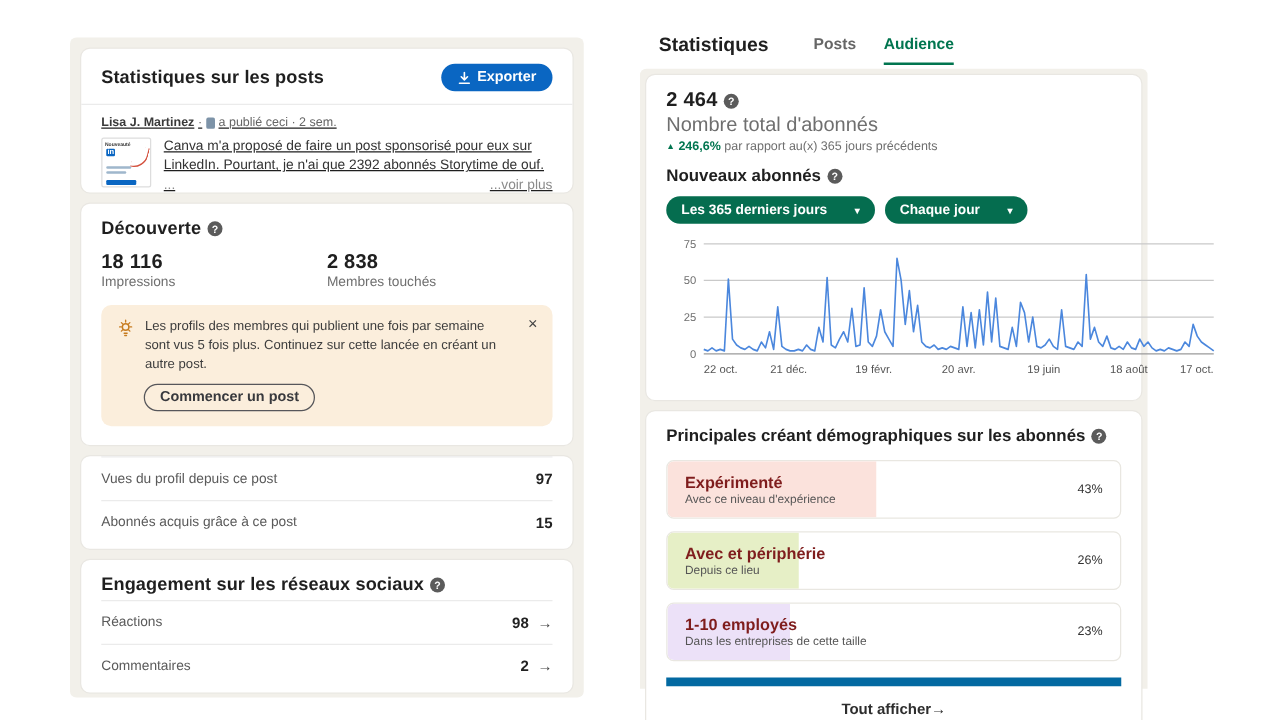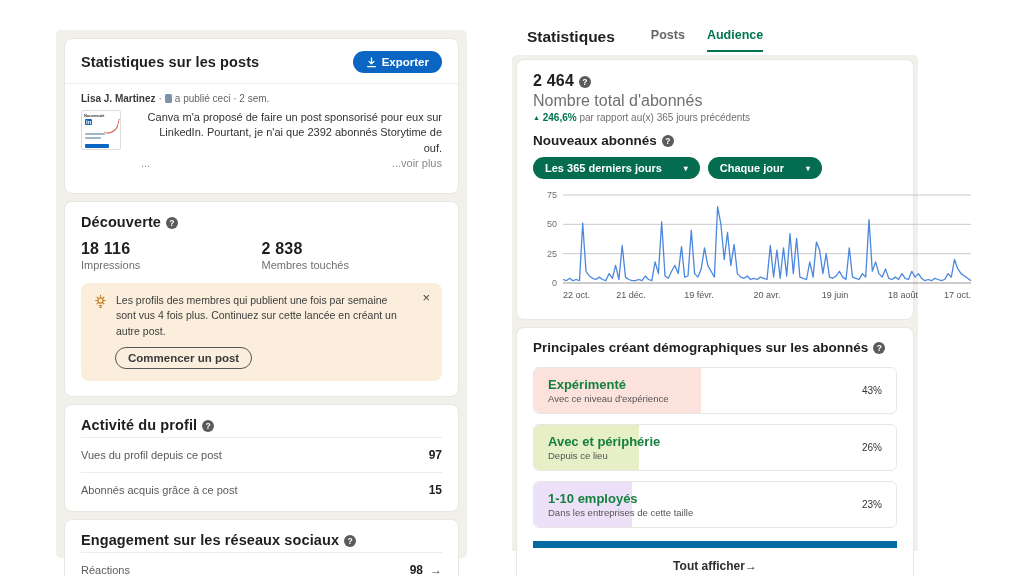--- a/index.html
+++ b/index.html
@@ -15,25 +15,25 @@
   
   .card-head { display:flex; justify-content:space-between; align-items:center; padding:12px 16px 10px; }
   .card-title { font-size:14.5px; font-weight:bold; letter-spacing:.1px; }
   .qicon { display:inline-flex; align-items:center; justify-content:center; width:12px; height:12px;
     border-radius:50%; background:#5b5b5b; color:#fff; font-size:8.5px; font-weight:bold;
     vertical-align:1px; margin-left:5px; }
   .btn-export { display:inline-flex; align-items:center; gap:5px; background:#0a66c2; color:#fff;
     border:none; border-radius:15px; padding:5px 13px; font-size:11.5px; font-weight:bold; cursor:pointer; }
   .divider { border-top:1px solid #ebebeb; }
 
-  .post-preview { padding:9px 16px 24px; }
+  .post-preview { padding:9px 16px 0;text-decoration:underline; }
   .post-author-line { font-size:10px; color:#666; margin-bottom:6px; display:flex; align-items:center; gap:3px; }
   .post-author-line b { color:#3a3a3a; }
   .author-badge { display:inline-block; width:7px; height:9px; background:#7d93a8; border-radius:1.5px; }
-  .post-body { display:flex; gap:20px;text-align:right; }
+  .post-body { display:flex; gap:10px; }
   .post-thumb { width:40px; height:40px; border:1px solid #ddd; border-radius:2px; background:#fff;
     position:relative; overflow:hidden; flex:none; }
   .post-thumb .t1 { position:absolute; top:2px; left:2px; font-size:4px; color:#333; font-weight:bold; }
   .post-thumb .t2 { position:absolute; top:8px; left:3px; font-size:6px; font-weight:bold; color:#222; }
   .post-thumb .t2 span { background:#0a66c2; color:#fff; padding:0 1px; border-radius:1px; }
   .post-thumb .ln { position:absolute; left:3px; height:2px; background:#9fb7cc; border-radius:1px; }
   .post-thumb .swoosh { position:absolute; right:2px; top:6px; width:12px; height:18px;
     border:1.5px solid #d34f3c; border-left:none; border-top:none; border-radius:0 0 12px 0; transform:rotate(14deg); }
   .post-text { flex:1; font-size:11px; line-height:1.4; color:#333; }
   .post-tail { display:flex; justify-content:space-between; color:#8a8a8a; font-size:11px; margin-top:1px; }
@@ -75,21 +75,21 @@
   .pill .caret { font-size:8px; }
   #chart-wrap { margin-top:8px; }
 
   .demo-card { padding:12px 16px 12px; }
   .demo-title { font-size:13.5px; font-weight:bold; margin-bottom:12px; }
   .demo-row { position:relative; border:1px solid #e9e7e1; border-radius:6px; height:47px;
     margin-bottom:10px; overflow:hidden; cursor:pointer; }
   .demo-fill { position:absolute; left:0; top:0; bottom:0; border-radius:5px 0 0 5px; }
   .demo-content { position:relative; height:100%; display:flex; justify-content:space-between;
     align-items:center; padding:0 14px; }
-  .demo-label { font-size:13px; font-weight:bold; color:#15803d; }
+  .demo-label { font-size:13px; font-weight:bold; color:#7f1d1d; }
   .demo-sub { font-size:9.5px; color:#555; margin-top:1px; }
   .demo-pct { font-size:10px; color:#333;text-align:right; }
   .show-all { border-top:7px solid #0369a1; margin-top:13px; padding:11px 0 2px; text-align:center;
     font-size:12px; font-weight:bold; color:#2e2e2e; cursor:pointer; }
 </style>
 </head>
 <body>
 
 <div id="left-panel" class="panel-bg">
 
@@ -145,30 +145,27 @@
           <div class="stat-label">Membres touchés</div>
         </div>
       </div>
     <div class="tip-box">
       <span class="tip-close">×</span>
       <div class="tip-flex">
         <svg width="15" height="15" viewBox="0 0 15 15" style="flex:none;margin-top:1px">
           <circle cx="7.5" cy="6.5" r="2.6" fill="none" stroke="#c77b1e" stroke-width="1.2"></circle>
           <path d="M7.5 1.2v1.4M12.3 6.5h-1.4M4.1 6.5H2.7M10.9 3.1l-1 1M4.1 3.1l1 1M10.9 9.9l-1-1M4.1 9.9l1-1M6.3 11.6h2.4M6.8 13.4h1.4" stroke="#c77b1e" stroke-width="1.1" stroke-linecap="round"></path>
         </svg>
-        <div class="tip-text">Les profils des membres qui publient une fois par semaine sont vus 4 fois plus. Continuez sur cette lancée en créant un autre post.</div>
+        <div class="tip-text">Les profils des membres qui publient une fois par semaine sont vus 5 fois plus. Continuez sur cette lancée en créant un autre post.</div>
       </div>
       <button class="btn-outline">Commencer un post</button>
     </div>
   </div>
 
   <div class="card">
-    <div class="card-head" style="padding-bottom:4px">
-      <div class="card-title"><span>Activité du profil</span><span class="qicon">?</span></div>
-    </div>
     <div class="metric-rows" id="profile-rows">
         <div class="metric-row">
           <span class="metric-label">Vues du profil depuis ce post</span>
           <span class="metric-value">
             <span>97</span>
           </span>
         </div>
         <div class="metric-row">
           <span class="metric-label">Abonnés acquis grâce à ce post</span>
           <span class="metric-value">

